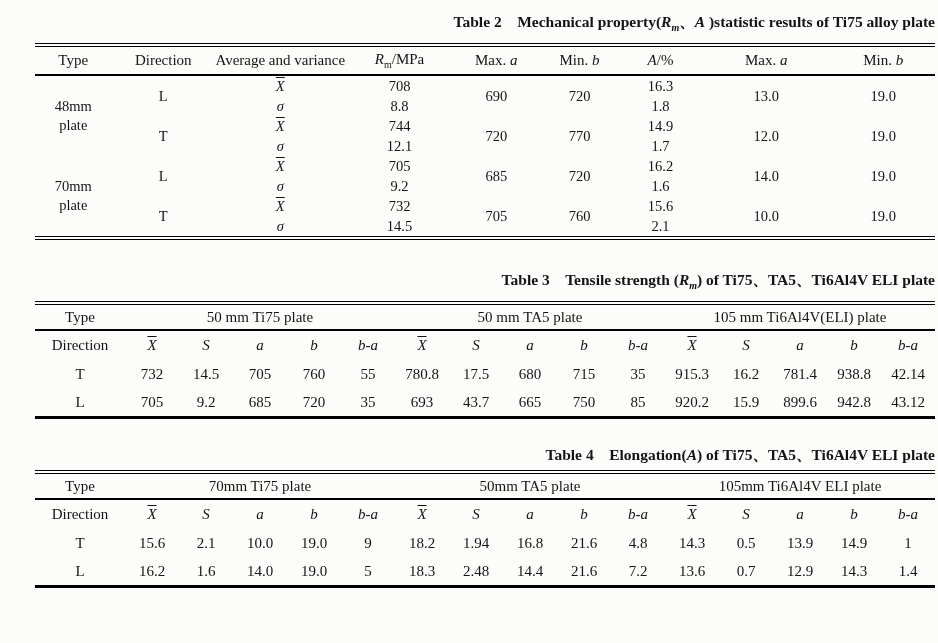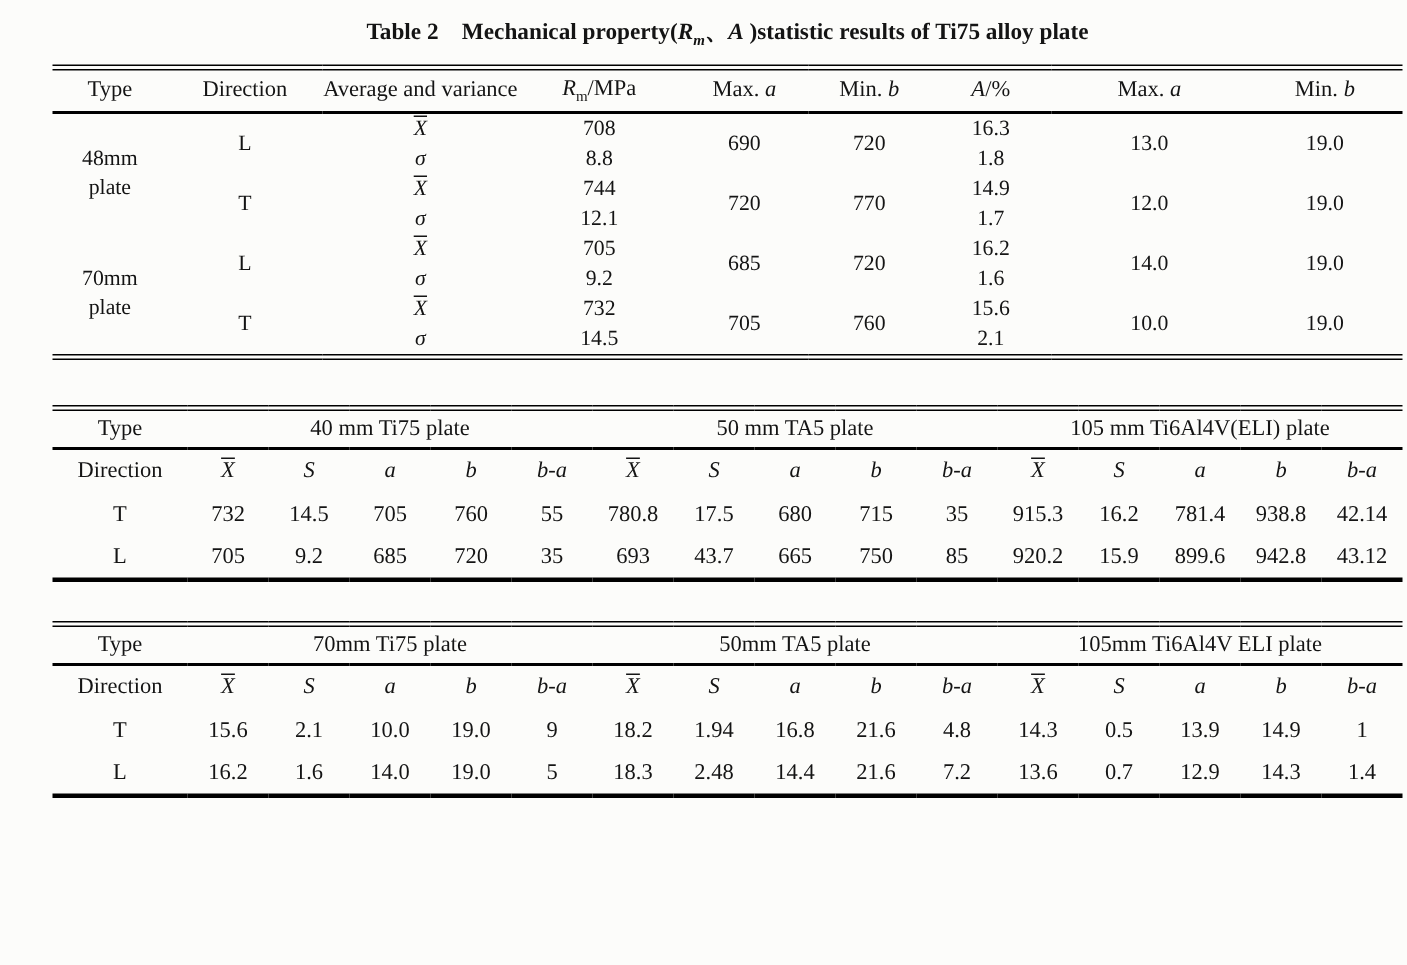--- a/index.html
+++ b/index.html
@@ -8,21 +8,21 @@
     background:#fcfcfa;color:#141414;
     font-family:"Liberation Serif", serif;
   }
   .page{padding-top:6px;}
   .tbl-wrap{width:900px;margin-left:35px;}
   .title-zh{
     text-align:center;font-weight:bold;font-size:16px;line-height:20px;
     font-family:"DejaVu Sans", sans-serif;letter-spacing:1px;
   }
   .title-en{
-    text-align:center;font-weight:bold;font-size:15.5px;line-height:20px;
+    text-align:right;font-weight:bold;font-size:15.5px;line-height:20px;
     margin-top:6px;margin-bottom:5px;
     font-family:"Liberation Serif", serif;
   }
   table{border-collapse:collapse;table-layout:fixed;width:900px;}
   td,th{text-align:center;vertical-align:middle;padding:0;
         font-size:14.5px;font-weight:normal;}
   .it{font-style:italic;}
   .ov-it{font-style:italic;text-decoration:overline;}
   sub{font-size:10px;}
   
@@ -146,20 +146,23 @@
           <td class="it">σ</td>
           <td>14.5</td>
           <td>2.1</td>
         </tr>
       </tbody>
     </table>
     </div>
   </div>
 
   <div class="sec3">
+    <div class="tbl-wrap">
+        <div class="title-en"><span>Table 3　Tensile strength (</span><span class="it">R</span><sub class="it">m</sub><span>) of Ti75、TA5、Ti6Al4V ELI plate</span></div>
+      </div>
 
     <div class="tbl-wrap">
     <table class="t34">
       <colgroup>
         <col style="width:10%">
         <col style="width:6%">
             <col style="width:6%">
             <col style="width:6%">
             <col style="width:6%">
             <col style="width:6%">
@@ -170,21 +173,21 @@
             <col style="width:6%">
         <col style="width:6%">
             <col style="width:6%">
             <col style="width:6%">
             <col style="width:6%">
             <col style="width:6%">
       </colgroup>
       <tbody>
             <tr class="grp-row">
         <td>Type</td>
-        <td colspan="5">40 mm Ti75 plate</td>
+        <td colspan="5">50 mm Ti75 plate</td>
         <td colspan="5">50 mm TA5 plate</td>
         <td colspan="5">105 mm Ti6Al4V(ELI) plate</td>
       </tr>
       <tr class="sub-row">
         <td>Direction</td>
         <td class="ov-it">X</td>
         <td class="it">S</td>
         <td class="it">a</td>
         <td class="it">b</td>
         <td class="it">b-a</td>
@@ -234,20 +237,23 @@
         <td>899.6</td>
         <td>942.8</td>
         <td>43.12</td>
       </tr>
     </tbody>
         </table>
     </div>
   </div>
 
   <div class="sec4">
+    <div class="tbl-wrap">
+        <div class="title-en"><span>Table 4　Elongation(</span><span class="it">A</span><span>) of Ti75、TA5、Ti6Al4V ELI plate</span></div>
+      </div>
 
     <div class="tbl-wrap">
     <table class="t34">
       <colgroup>
         <col style="width:10%">
         <col style="width:6%">
             <col style="width:6%">
             <col style="width:6%">
             <col style="width:6%">
             <col style="width:6%">

